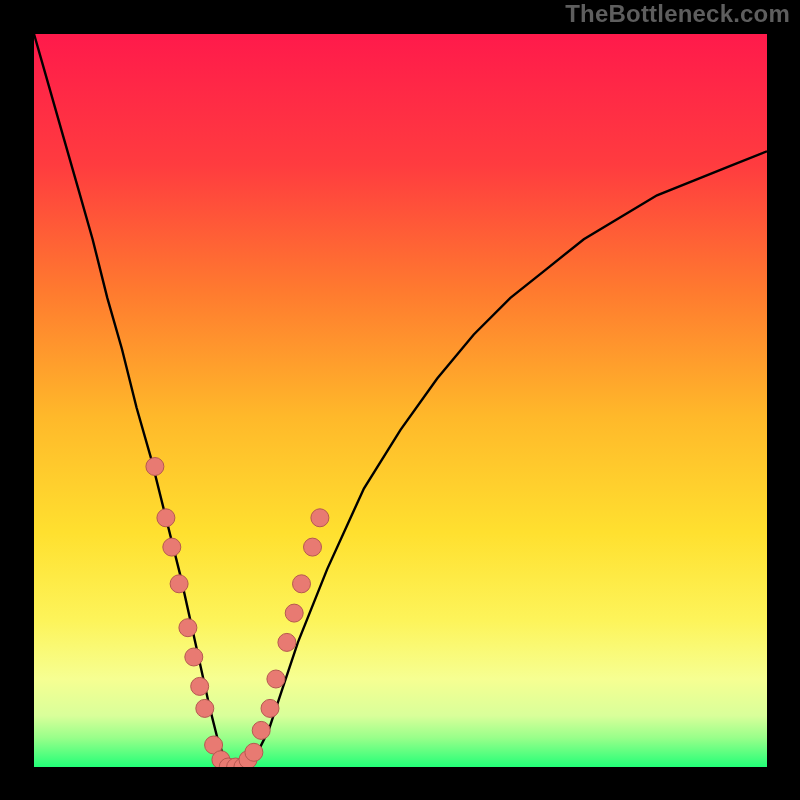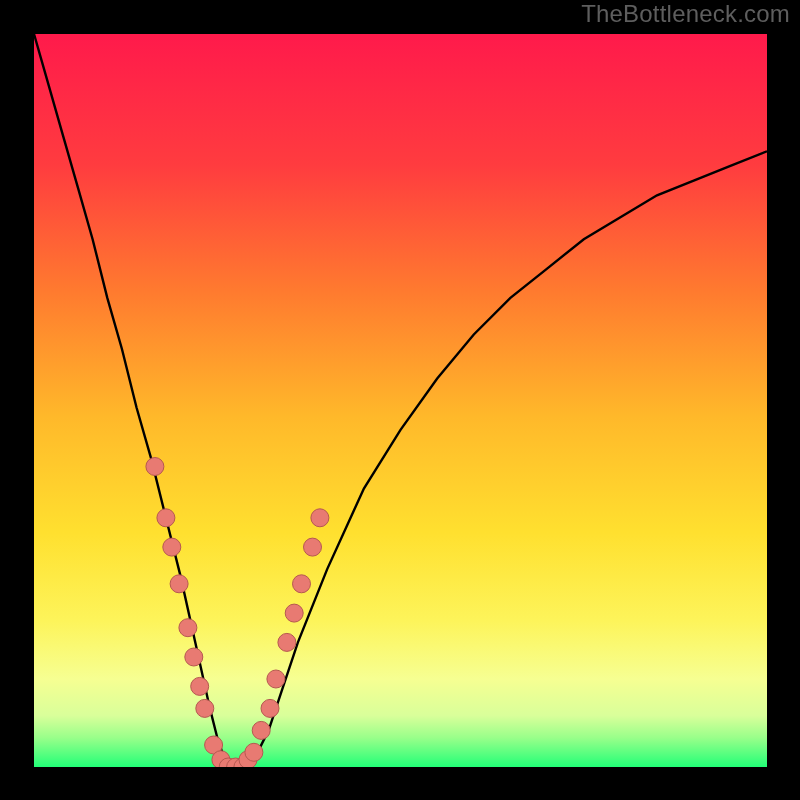--- a/index.html
+++ b/index.html
@@ -15,21 +15,21 @@
     position: relative;
     width: 800px;
     height: 800px;
     background: #000;
   }
   .watermark {
     position: absolute;
     top: 0;
     right: 10px;
     font-size: 24px;
-    font-weight: 400;
+    font-weight: 700;
     color: #5e5e5e;
     letter-spacing: 0.2px;
     z-index: 10;
   }
   .plot-area {
     position: absolute;
     top: 34px;
     left: 34px;
     width: 733px;
     height: 733px;

